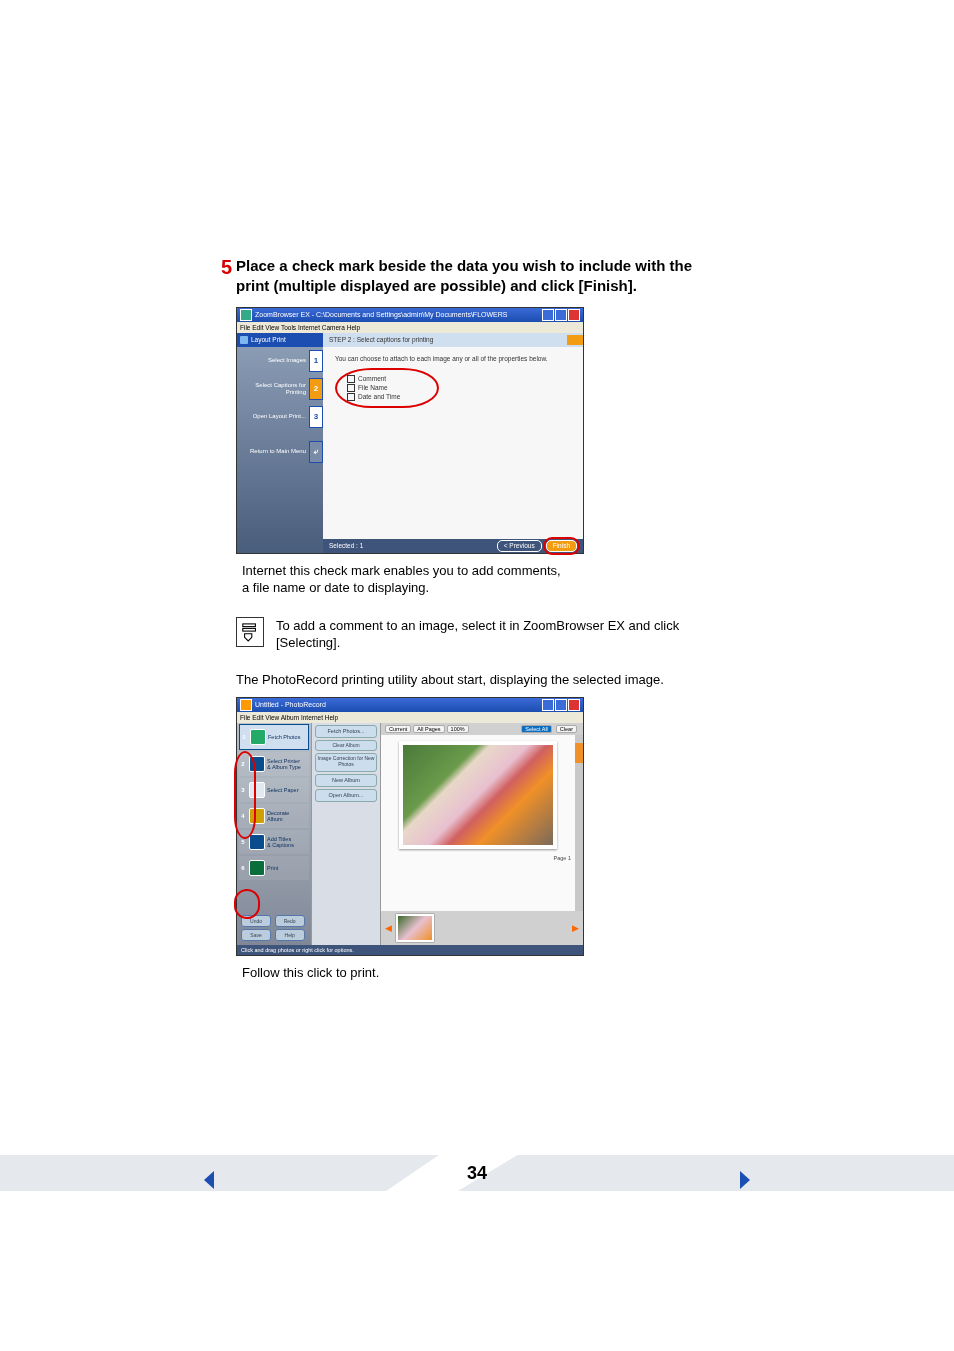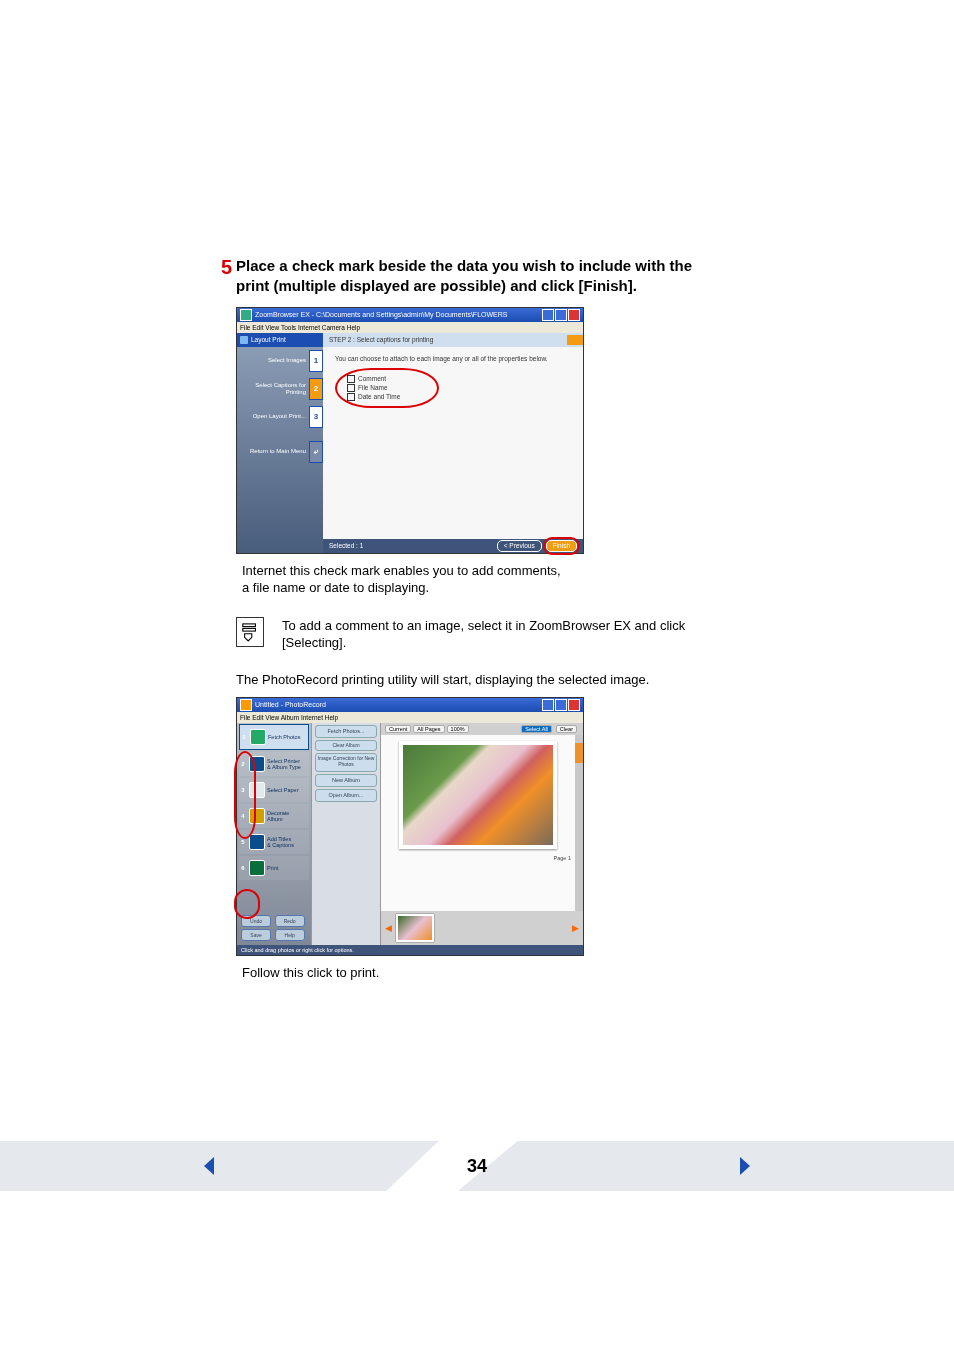--- a/index.html
+++ b/index.html
@@ -28,21 +28,21 @@
   .qmark{margin-left:auto;width:16px;height:10px;background:#f39c12;}
   .main-body{padding:8px 12px;font-size:6.5px;color:#333;flex:1;}
   .opts{margin-top:6px;border:2px solid #d00;border-radius:40px/22px;padding:4px 10px;width:80px;}
   .opt{display:flex;align-items:center;font-size:6.5px;margin:1px 0;}
   .cb{width:6px;height:6px;border:1px solid #333;margin-right:3px;}
   .footer{background:#3f547b;height:14px;color:#fff;display:flex;align-items:center;padding:0 6px;font-size:6.5px;}
   .fbtn{border:1px solid #fff;padding:0 6px;height:10px;line-height:10px;margin-left:4px;border-radius:5px;display:flex;align-items:center;}
   .fbtn.finish{background:#f39c12;position:relative;}
   .finish-ring{position:absolute;left:-4px;top:-4px;right:-4px;bottom:-4px;border:2px solid #d00;border-radius:10px;}
   .caption{margin:8px 0 0 42px;font-size:13px;line-height:1.35;}
-  .note{display:flex;margin:20px 0 0 36px;gap:6px;}
+  .note{display:flex;margin:20px 0 0 36px;}
   .ni{width:26px;height:28px;border:1.5px solid #333;margin-right:12px;flex:none;display:flex;align-items:center;justify-content:center;}
   .ni svg{width:18px;height:20px;}
   .note-text{font-size:13px;line-height:1.35;}
   .para{margin:20px 0 0 36px;font-size:13px;}
   
   .shot2{margin:10px 0 0 36px;border:1px solid #333;width:346px;background:#e7e8ec;font-size:7px;}
   .s2body{display:flex;height:222px;}
   .s2side{width:74px;background:linear-gradient(#b8c0c8,#808898);display:flex;flex-direction:column;font-size:6px;}
   .s2step{display:flex;align-items:center;height:24px;margin:1px 2px;background:rgba(255,255,255,.08);}
   .s2n{width:8px;font-weight:bold;color:#fff;text-align:center;}
@@ -65,21 +65,21 @@
   .pg{position:absolute;right:4px;top:120px;font-size:5.5px;color:#444;}
   .thumb-row{height:34px;background:#d0d0d0;display:flex;align-items:center;padding:0 4px;}
   .thumb{width:34px;height:24px;border:2px solid #fff;box-shadow:0 0 1px #000;background:linear-gradient(135deg,#3a6a2a,#e8c0d0,#f09028);}
   .vbar{width:8px;background:#c8c8c8;display:flex;flex-direction:column;}
   .vknob{height:20px;background:#f09028;margin-top:8px;}
   .statusbar{height:10px;background:#3f547b;color:#fff;font-size:5.5px;line-height:10px;padding-left:4px;}
   .ring1{position:absolute;border:2px solid #d00;border-radius:20px/40px;width:18px;height:84px;}
   .ring-left{left:-3px;top:28px;}
   .ring-print{left:-3px;top:166px;height:26px;width:22px;border-radius:14px;}
   
-  .pagefoot{position:absolute;left:0;right:0;bottom:160px;display:flex;align-items:center;justify-content:center;height:50px;border-radius:24px;}
+  .pagefoot{position:absolute;left:0;right:0;bottom:160px;display:flex;align-items:center;justify-content:center;height:36px;border-radius:24px;}
   .pagefoot .bg{position:absolute;inset:0;}
   .pagefoot .bg::before{content:"";position:absolute;left:0;right:54%;top:0;bottom:0;background:#e5e9ed;clip-path:polygon(0 0,100% 0,88% 100%,0 100%);}
   .pagefoot .bg::after{content:"";position:absolute;left:48%;right:0;top:0;bottom:0;background:#e5e9ed;clip-path:polygon(12% 0,100% 0,100% 100%,0 100%);}
   .pgnum{position:relative;font-weight:bold;font-size:18px;z-index:2;}
   .nav{position:absolute;top:14px;z-index:3;}
   .nav svg{width:20px;height:22px;}
   .nav.prev{left:200px;}
   .nav.next{right:200px;}
 </style>
 </head>
@@ -183,21 +183,21 @@
             <rect x="2" y="7" width="14" height="3" fill="none" stroke="#000" stroke-width="1.2"></rect>
             <path d="M4 13 L12 13 L12 17 L8 21 L4 17 Z" fill="none" stroke="#000" stroke-width="1.2"></path>
           </svg>
       </div>
       <div class="note-text">
         <span>To add a comment to an image, select it in ZoomBrowser EX and click</span><br>
         <span>[Selecting].</span>
       </div>
     </div>
 
-    <div class="para">The PhotoRecord printing utility will start, displaying the selected image.</div>
+    <div class="para">The PhotoRecord printing utility about start, displaying the selected image.</div>
 
     <div class="shot2" style="position:relative;">
       <div class="titlebar" style="background:linear-gradient(#3a6bd8,#1c4db0);color:#fff;height:14px;line-height:14px;padding:0 3px;display:flex;align-items:center;">
         <div class="title-ico" style="background:#f90;"></div>
         <span>Untitled - PhotoRecord</span>
         <div class="winbtns">
           <div class="winbtn"></div>
           <div class="winbtn"></div>
           <div class="winbtn cls"></div>
         </div>

